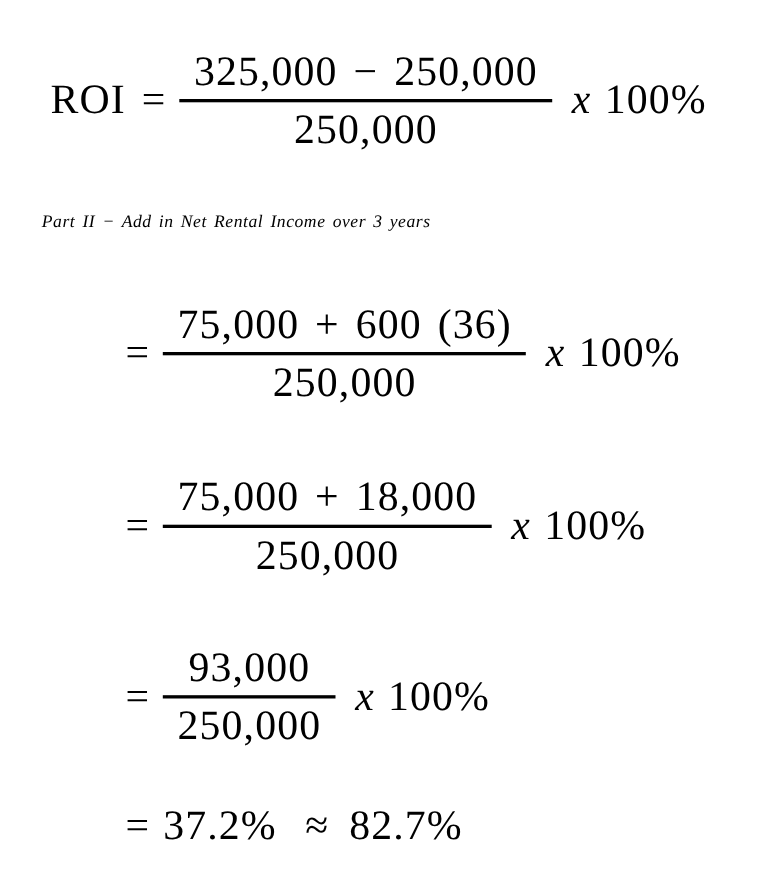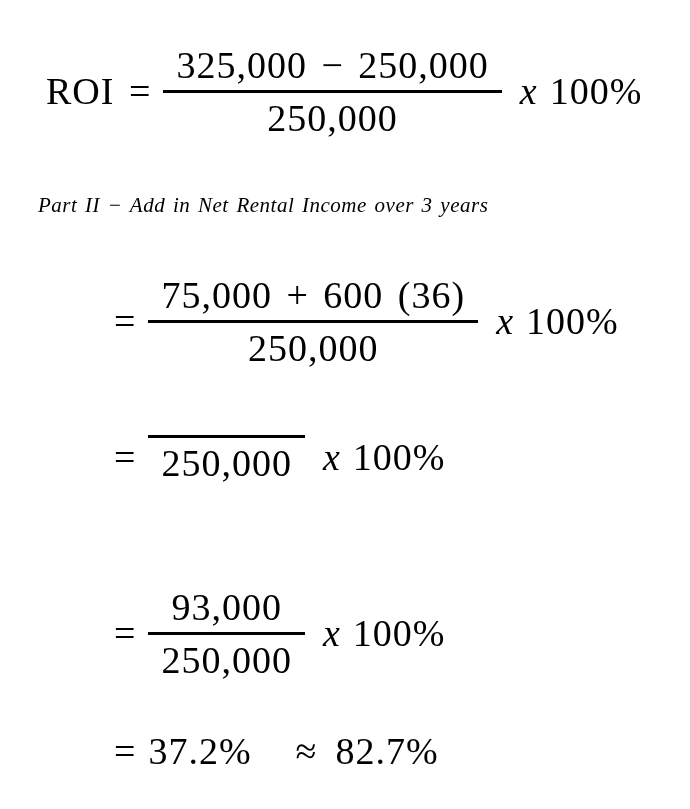--- a/index.html
+++ b/index.html
@@ -54,31 +54,31 @@
     align-items: baseline;
   }
   .mvar {
     font-style: italic;
     margin-right: 12px;
   }
   .note {
     position: absolute;
     left: 38px;
     top: 193px;
-    font-size: 21px;
+    font-size: 16px;
     font-style: italic;
     letter-spacing: 0.5px;
     word-spacing: 2px;
     color: #000;
     white-space: nowrap;
   }
   .result {
     align-items: baseline;
   }
-  .result .res-value   { margin-right: 44px; }
+  .result .res-value   { margin-right: 26px; }
   .result .res-approx  { margin-right: 18px; }
   .result .res-annual  { margin-right: 12px; }
   .result .res-unit    { font-style: italic; letter-spacing: 2px; }
   
   #eq-roi    { left: 46px;  top: 44px;  }
   #eq-step1  { left: 114px; top: 274px; }
   #eq-step2  { left: 114px; top: 431px; }
   #eq-step3  { left: 114px; top: 586px; }
   #eq-result { left: 114px; top: 731px; }
 </style>
@@ -111,20 +111,21 @@
     </span>
     <span class="times">
       <span class="mvar">x</span>
       <span>100%</span>
     </span>
   </div>
 
   <div class="eq" id="eq-step2">
     <span class="lhs">=</span>
     <span class="fraction">
+      <span class="num">75,000 + 18,000</span>
       <span class="bar"></span>
       <span class="den">250,000</span>
     </span>
     <span class="times">
       <span class="mvar">x</span>
       <span>100%</span>
     </span>
   </div>
 
   <div class="eq" id="eq-step3">

